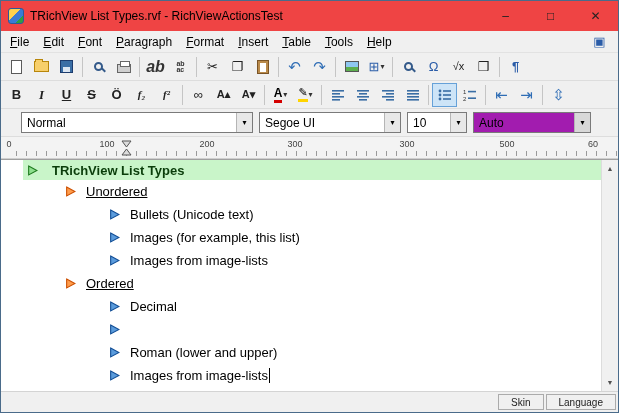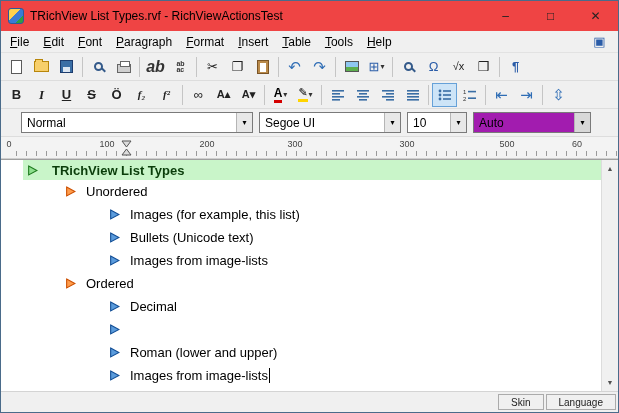--- a/index.html
+++ b/index.html
@@ -86,21 +86,21 @@
   
   .docwrap { flex: 1 1 auto; display: flex; background: #fff; border-top: 1px solid #a0a0a0; min-height: 0; }
   .doc { flex: 1; overflow: hidden; font-size: 13px; color: #000; }
   .line { height: 23px; display: flex; align-items: center; }
   .blt { flex: 0 0 auto; margin-right: 10px; }
   .blt.green path { fill: #8ee08e; stroke: #1f7a1f; }
   .blt.orange path { fill: #ff9d4d; stroke: #cc4f00; }
   .blt.bluep path { fill: #5a9bdc; stroke: #134f96; }
   .title-line { margin-left: 22px; height: 20px; background: #c9f5c9; display: flex; align-items: center; padding-left: 4px; }
   .dtitle { font-weight: bold; color: #0a3d0a; margin-left: 4px; }
-  .lvl1 { padding-left: 64px; }
+  .lvl1 { padding-left: 64px; text-decoration: underline; }
   .lvl2 { padding-left: 108px; }
   .caret { display: inline-block; width: 1px; height: 15px; background: #000; margin-left: 1px; vertical-align: middle; }
 
   .vscroll { flex: 0 0 17px; display: flex; flex-direction: column; background: #f0f0f0; border-left: 1px solid #dcdcdc; }
   .sarrow { height: 17px; display: flex; align-items: center; justify-content: center; font-size: 7px; color: #505050; }
   .strack { flex: 1; }
 
   
   .statusbar { height: 21px; flex: 0 0 auto; display: flex; align-items: stretch; background: #f0f0f0;
                border-top: 1px solid #d4d4d4; padding: 2px 2px; }
@@ -333,21 +333,21 @@
   </div>
 
   <div class="ruler">
     <div class="ticks"></div>
     <span class="rnum" style="left:8px">0</span>
     <span class="rnum" style="left:106px">100</span>
     <span class="rnum" style="left:206px">200</span>
     <span class="rnum" style="left:294px">300</span>
     <span class="rnum" style="left:406px">300</span>
     <span class="rnum" style="left:506px">500</span>
-    <span class="rnum" style="left:576px">60</span>
+    <span class="rnum" style="left:592px">60</span>
     <svg class="marker" width="11" height="16" viewBox="0 0 11 16">
       <path d="M1 1 h9 l-4.5 6 z" fill="#dcdcdc" stroke="#555"></path>
       <path d="M1 15 h9 l-4.5 -6 z" fill="#dcdcdc" stroke="#555"></path>
     </svg>
   </div>
 
   <div class="docwrap">
     <div class="doc">
       <div class="title-line">
         <svg class="blt green" width="11" height="11" viewBox="0 0 10 10">
@@ -358,27 +358,27 @@
       <div class="line lvl1">
         <svg class="blt orange" width="11" height="11" viewBox="0 0 10 10">
             <path d="M1.5 1 L9 5 L1.5 9 Z"></path>
           </svg>
         <span>Unordered</span>
       </div>
       <div class="line lvl2">
         <svg class="blt bluep" width="11" height="11" viewBox="0 0 10 10">
             <path d="M1.5 1 L9 5 L1.5 9 Z"></path>
           </svg>
+        <span>Bullets (Unicode text)</span>
+      </div>
+      <div class="line lvl2">
+        <svg class="blt bluep" width="11" height="11" viewBox="0 0 10 10">
+            <path d="M1.5 1 L9 5 L1.5 9 Z"></path>
+          </svg>
         <span>Images (for example, this list)</span>
-      </div>
-      <div class="line lvl2">
-        <svg class="blt bluep" width="11" height="11" viewBox="0 0 10 10">
-            <path d="M1.5 1 L9 5 L1.5 9 Z"></path>
-          </svg>
-        <span>Bullets (Unicode text)</span>
       </div>
       <div class="line lvl2">
         <svg class="blt bluep" width="11" height="11" viewBox="0 0 10 10">
             <path d="M1.5 1 L9 5 L1.5 9 Z"></path>
           </svg>
         <span>Images from image-lists</span>
       </div>
       <div class="line lvl1">
         <svg class="blt orange" width="11" height="11" viewBox="0 0 10 10">
             <path d="M1.5 1 L9 5 L1.5 9 Z"></path>

